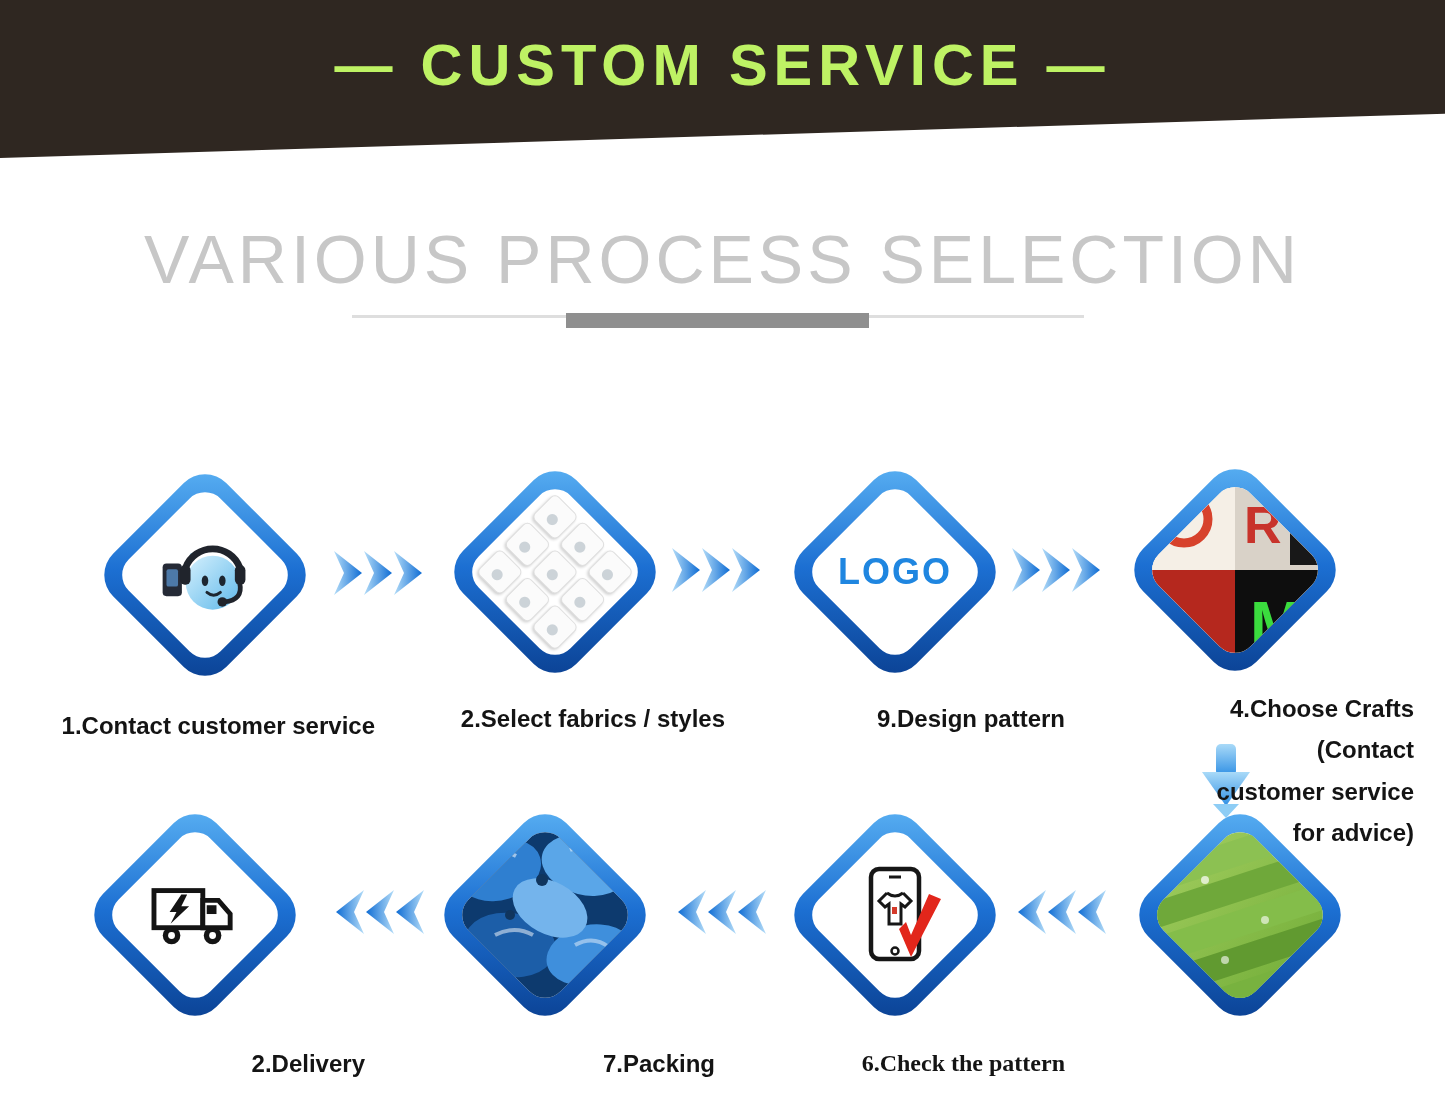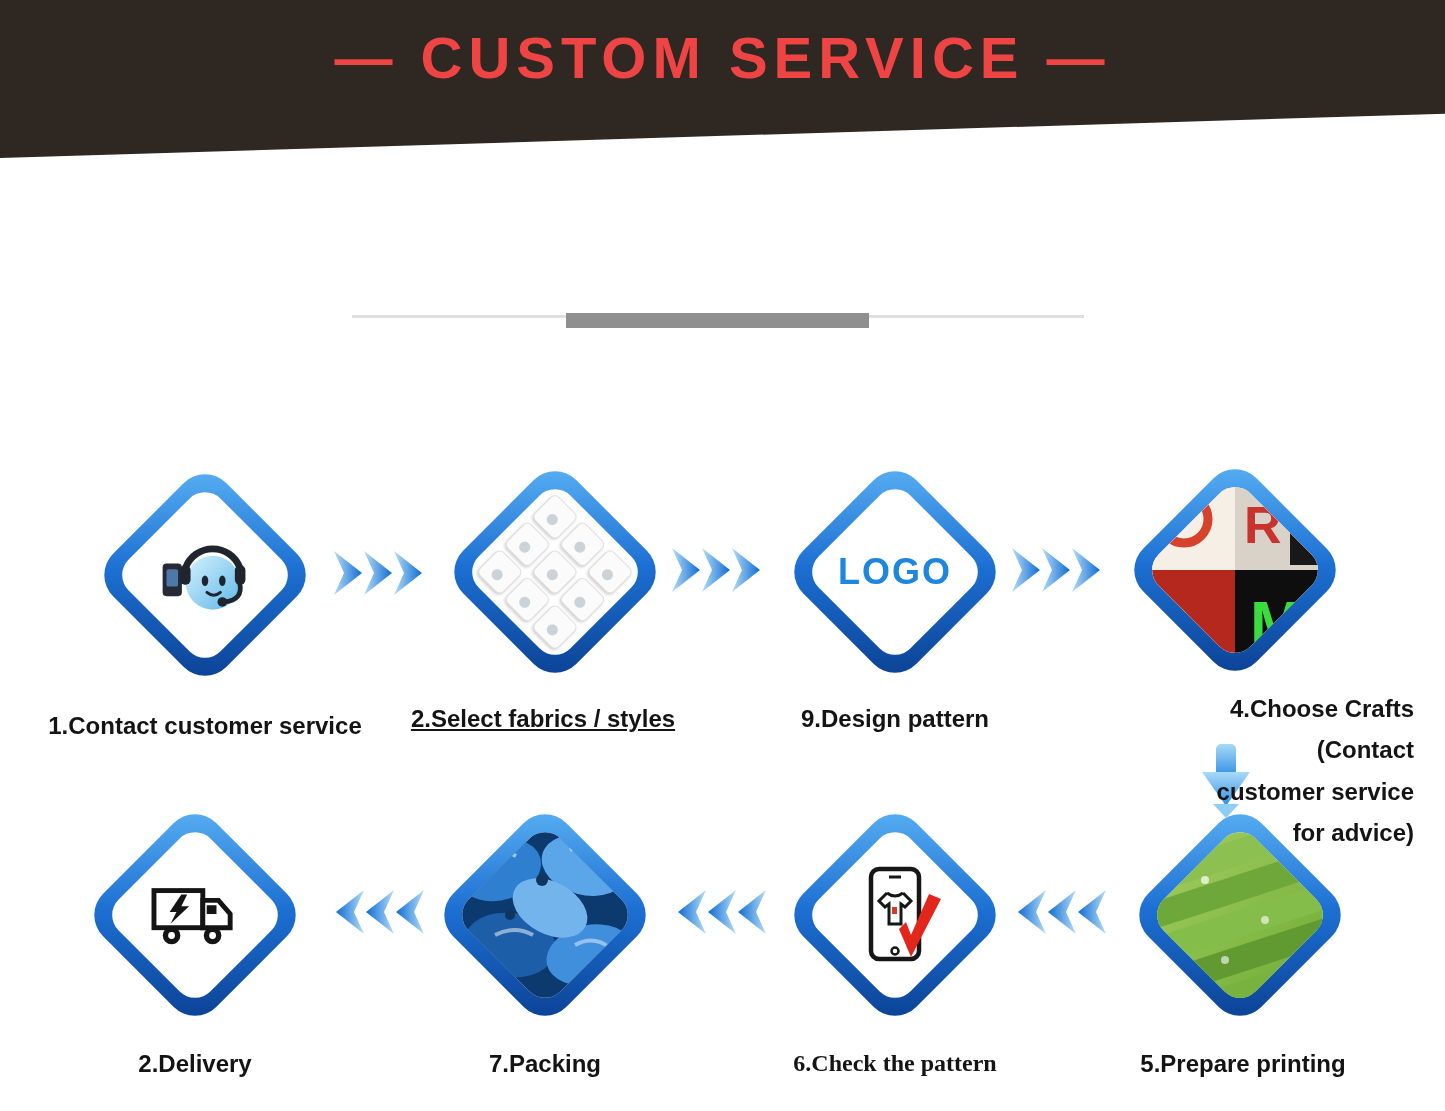--- a/index.html
+++ b/index.html
@@ -3,21 +3,21 @@
 <meta charset="utf-8">
 <style>
   * { margin:0; padding:0; box-sizing:border-box; }
   html,body { background:#ffffff; font-family:"Liberation Sans", sans-serif; }
   .stage { position:relative; width:1445px; height:1111px; background:#ffffff; overflow:hidden; }
 
   
   .banner { position:absolute; top:0; left:0; width:1445px; height:158px; background:#2f2721;
             clip-path:polygon(0 0, 100% 0, 100% 72%, 0 100%);
             display:flex; justify-content:center; }
-  .banner-title { margin-top:24px; color:#ef4444; font-size:58px; font-weight:700; letter-spacing:6px; white-space:nowrap; }
+  .banner-title { margin-top:31px; color:#bef264; font-size:58px; font-weight:700; letter-spacing:6px; white-space:nowrap; }
 
   
   .section-title { position:absolute; top:220px; left:0; width:100%; text-align:center;
                    font-size:68px; font-weight:400; color:#c7c7c7; letter-spacing:4px; white-space:nowrap; }
   .rule-thin  { position:absolute; top:315px; left:352px; width:732px; height:3px; background:#dedede; }
   .rule-thick { position:absolute; top:313px; left:566px; width:303px; height:15px; background:#8f8f8f; }
 
   
   .diamond { position:absolute; width:160px; height:160px; transform:rotate(45deg); border-radius:30px;
              background:linear-gradient(135deg,#5cb3f4 0%,#1c6fd2 48%,#0a3f90 100%); z-index:2; }
@@ -31,23 +31,23 @@
   .d2 { left:475px;  top:492px; }
   .d3 { left:815px;  top:492px; }
   .d4 { left:1155px; top:490px; }
   .d5 { left:115px;  top:835px; }
   .d6 { left:465px;  top:835px; }
   .d7 { left:815px;  top:835px; }
   .d8 { left:1160px; top:835px; }
 
   
   .label { position:absolute; width:340px; font-size:24px; font-weight:700; color:#141414;
-           text-align:center; z-index:3; }
+           text-align:right; z-index:3; }
   .l1 { left:35px;  top:712px; }
-  .l2 { left:373px; top:705px;text-decoration:underline; }
+  .l2 { left:385px; top:705px; }
   .l3 { left:725px; top:705px; }
   .l4 { left:1206px; top:688px; width:208px; text-align:right; line-height:1.72; }
   .l5 { left:25px;   top:1050px; }
   .l6 { left:375px;  top:1050px; }
   .l7 { left:725px;  top:1050px;font-family:Liberation Serif, serif; }
   .l8 { left:1073px; top:1050px; }
 
   
   .arrow { position:absolute; width:92px; height:56px; z-index:1; }
   .arrow.left { transform:scaleX(-1); }
@@ -91,20 +91,21 @@
     </linearGradient>
   </defs>
 </svg>
 
 <div class="stage">
 
   <div class="banner">
     <div class="banner-title">— CUSTOM SERVICE —</div>
   </div>
 
+  <div class="section-title">VARIOUS PROCESS SELECTION</div>
   <div class="rule-thin"></div>
   <div class="rule-thick"></div>
 
   <div class="arrow a1">
     <svg viewBox="0 0 92 56" width="92" height="56">
       <polygon points="2,6 30,28 2,50 12,28" fill="url(#agrad)"></polygon>
       <polygon points="32,6 60,28 32,50 42,28" fill="url(#agrad)"></polygon>
       <polygon points="62,6 90,28 62,50 72,28" fill="url(#agrad)"></polygon>
     </svg>
   </div>
@@ -287,15 +288,14 @@
     </div>
   </div>
 
   <div class="label l1">1.Contact customer service</div>
   <div class="label l2">2.Select fabrics / styles</div>
   <div class="label l3">9.Design pattern</div>
   <div class="label l4">4.Choose Crafts (Contact customer service for advice)</div>
   <div class="label l5">2.Delivery</div>
   <div class="label l6">7.Packing</div>
   <div class="label l7">6.Check the pattern</div>
-  <div class="label l8">5.Prepare printing</div>
 
 </div>
 
 </body></html>

